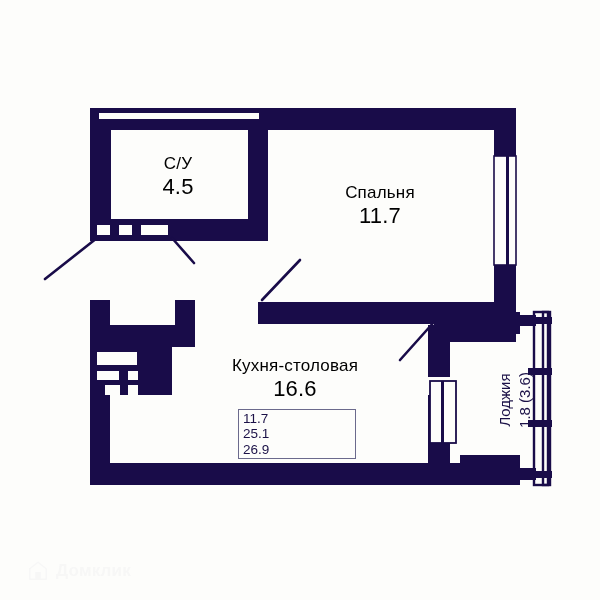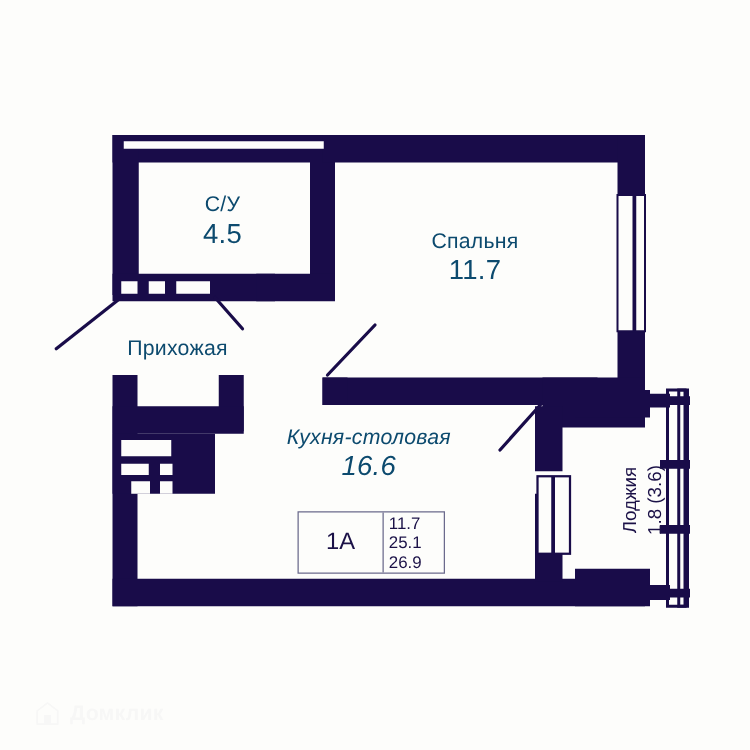--- a/index.html
+++ b/index.html
@@ -25,21 +25,21 @@
   #plan-svg {
     position: absolute;
     left: 0; top: 0;
     width: 600px;
     height: 600px;
     display: block;
   }
   .room-label {
     position: absolute;
     text-align: center;
-    color: #0c4a6e;
+    color: #000000;
     line-height: 1.18;
     white-space: nowrap;
     letter-spacing: 0.2px;
   }
   .room-name {
     font-size: 17px;
     display: block;
   }
   .room-area {
     font-size: 22px;
@@ -205,37 +205,35 @@
     <span class="room-name">С/У</span>
     <span class="room-area">4.5</span>
   </div>
 
   <div class="room-label" style="left:310px; top:183px; width:140px;">
     <span class="room-name">Спальня</span>
     <span class="room-area">11.7</span>
   </div>
 
   <div class="room-label" style="left:72px; top:269px; width:140px;">
-    <span class="room-name">Прихожая</span>
-  </div>
-
-  <div class="room-label" style="left:205px; top:340px; width:180px;font-style:italic;">
+  </div>
+
+  <div class="room-label" style="left:205px; top:356px; width:180px;">
     <span class="room-name">Кухня-столовая</span>
     <span class="room-area">16.6</span>
   </div>
 
   <div class="vert-label" style="left:496px; top:455px; transform: rotate(-90deg); width:110px;">
     <span class="room-name">Лоджия</span>
   </div>
   <div class="vert-label" style="left:516px; top:455px; transform: rotate(-90deg); width:110px;">
     <span class="room-area">1.8 (3.6)</span>
   </div>
 
   <div id="info-box">
-    <div class="cell-left">1А</div>
     <div class="cell-right">
       <span>11.7</span>
       <span>25.1</span>
       <span>26.9</span>
     </div>
   </div>
 
   <div id="watermark">
     <svg width="22" height="22" viewBox="0 0 24 24" fill="none" stroke="#f5f5f5" stroke-width="1.6" stroke-linejoin="round">
       <path d="M3 9.5 L12 2.5 L21 9.5 V21 H3 Z"></path>

